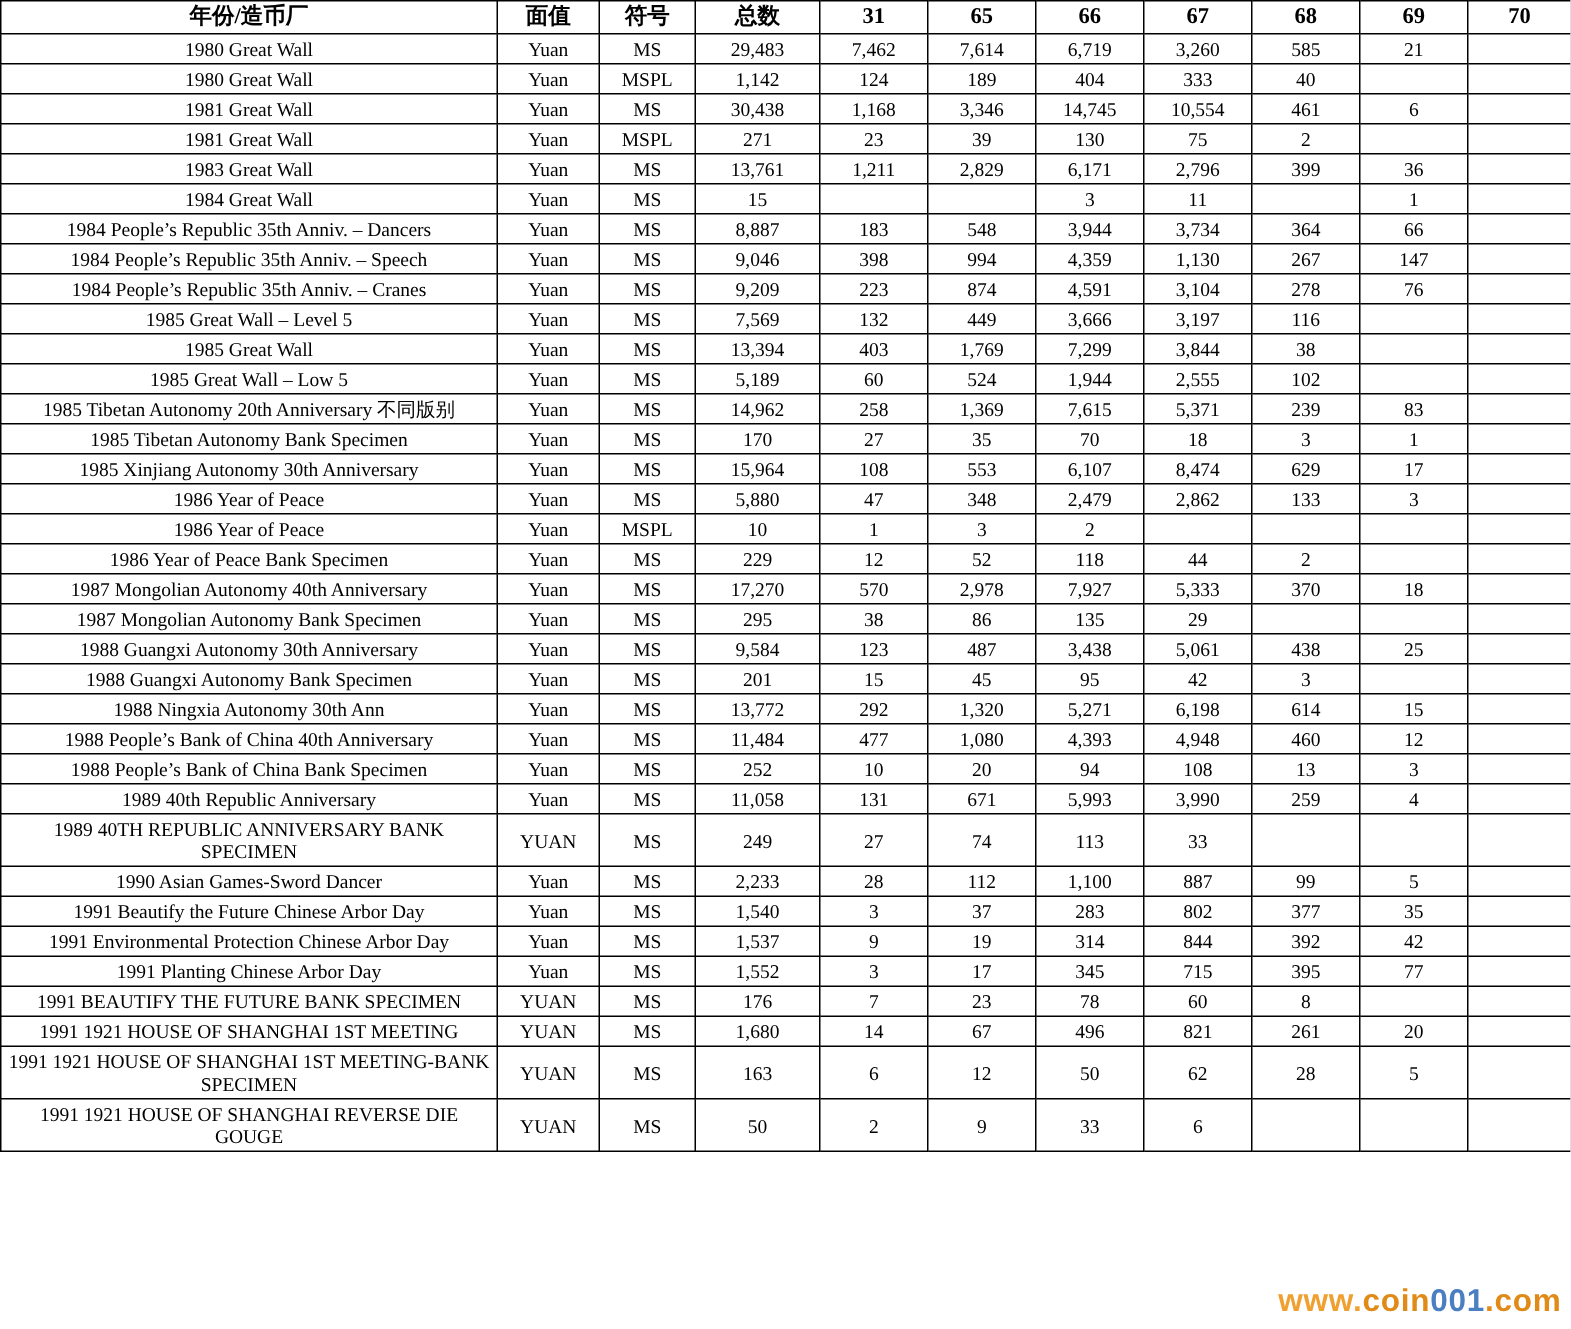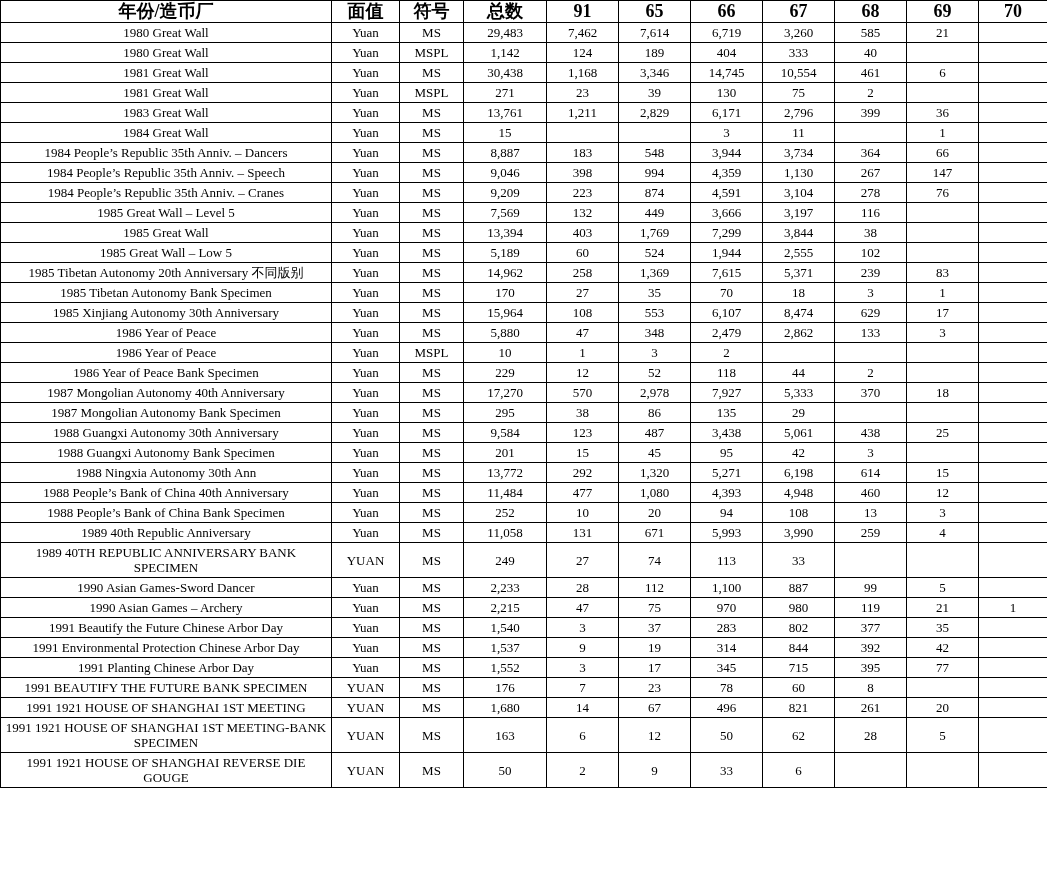--- a/index.html
+++ b/index.html
@@ -31,21 +31,21 @@
     line-height: 15px;
     padding: 2px 2px;
     text-align: center;
     vertical-align: middle;
     font-weight: normal;
     overflow: hidden;
     word-wrap: break-word;
   }
   table.coin-table thead th {
     font-weight: bold;
-    font-size: 18px;
+    font-size: 15px;
     padding: 3px 2px;
   }
   
   col.c-name   { width: 331px; }
   col.c-denom  { width: 68px; }
   col.c-symbol { width: 64px; }
   col.c-total  { width: 83px; }
   col.c-g64    { width: 72px; }
   col.c-g65    { width: 72px; }
   col.c-g66    { width: 72px; }
@@ -89,21 +89,21 @@
       <col class="c-g68">
         <col class="c-g69">
         <col class="c-g70">
     </colgroup>
     <thead>
       <tr>
         <th>年份/造币厂</th>
         <th>面值</th>
         <th>符号</th>
         <th>总数</th>
-        <th>91</th>
+        <th>31</th>
         <th>65</th>
         <th>66</th>
         <th>67</th>
         <th>68</th>
         <th>69</th>
         <th>70</th>
       </tr>
     </thead>
     <tbody id="table-body">
         <tr>
@@ -464,33 +464,20 @@
           <td>2,233</td>
           <td>28</td>
           <td>112</td>
           <td>1,100</td>
           <td>887</td>
           <td>99</td>
           <td>5</td>
           <td></td>
         </tr>
         <tr>
-          <td class="name-cell">1990 Asian Games – Archery</td>
-          <td>Yuan</td>
-          <td>MS</td>
-          <td>2,215</td>
-          <td>47</td>
-          <td>75</td>
-          <td>970</td>
-          <td>980</td>
-          <td>119</td>
-          <td>21</td>
-          <td>1</td>
-        </tr>
-        <tr>
           <td class="name-cell">1991 Beautify the Future Chinese Arbor Day</td>
           <td>Yuan</td>
           <td>MS</td>
           <td>1,540</td>
           <td>3</td>
           <td>37</td>
           <td>283</td>
           <td>802</td>
           <td>377</td>
           <td>35</td>
@@ -570,14 +557,17 @@
           <td>9</td>
           <td>33</td>
           <td>6</td>
           <td></td>
           <td></td>
           <td></td>
         </tr>
       </tbody>
   </table>
 
+  <div class="watermark">
+    <span class="wm-www">www.</span><span class="wm-coin">coin</span><span class="wm-num">001</span><span class="wm-com">.com</span>
+  </div>
 
 </div>
 
 </body></html>

